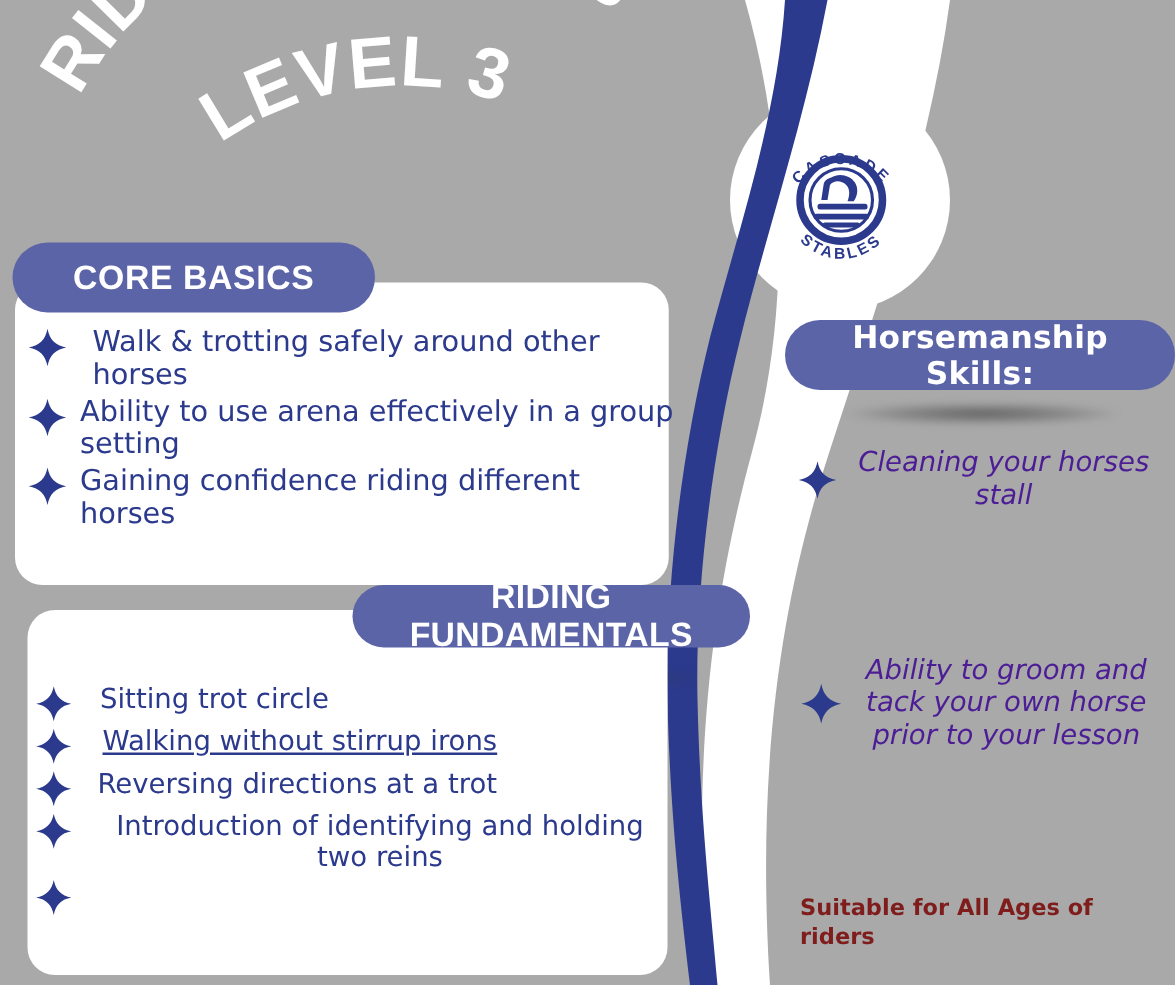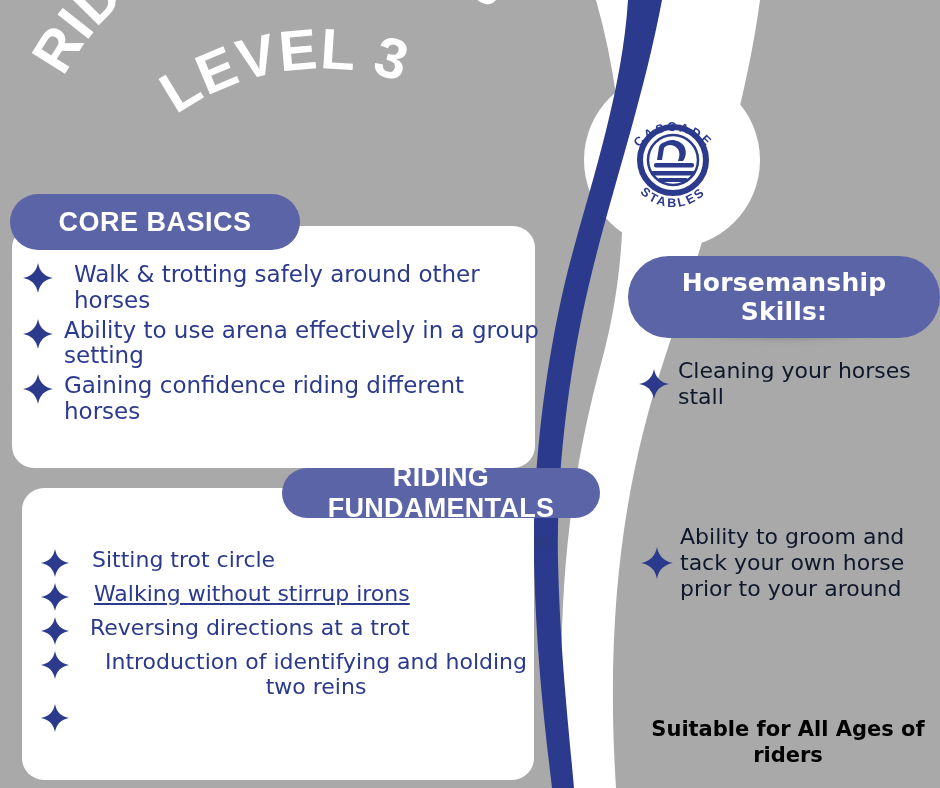--- a/index.html
+++ b/index.html
@@ -63,21 +63,21 @@
   #pill-core{
     left:10px;top:194px;width:290px;height:56px;
     font-size:27px;letter-spacing:0.5px;
   }
   #pill-riding{
     left:282px;top:468px;width:318px;height:50px;
     font-size:27px;line-height:1.16;letter-spacing:0.3px;
     flex-direction:column;
   }
   #pill-horse{
-    left:628px;top:256px;width:312px;height:82px;
+    left:628px;top:256px;width:312px;height:56px;
     font-size:25px;line-height:1.18;letter-spacing:0.2px;
     flex-direction:column;
     font-family:"DejaVu Sans", sans-serif;
   }
 
   
   .card{
     position:absolute;
     background:#ffffff;
     border-radius:22px;
@@ -116,58 +116,59 @@
   }
 
   
   #bl-core{left:22px;top:262px;width:520px;}
   #bl-core .brow{margin-bottom:4px;}
   #bl-core .btext{font-size:23px;}
   #bl-core .spark{width:32px;height:32px;margin-right:10px;}
   #bl-core .r0 .btext{padding-left:10px;}
 
   
-  #bl-riding{left:40px;top:548px;width:500px;}
+  #bl-riding{left:28px;top:548px;width:500px;}
   #bl-riding .brow{margin-bottom:4px;}
   #bl-riding .btext{font-size:22px;}
   #bl-riding .spark{width:30px;height:30px;margin-right:10px;}
   #bl-riding .r0 .btext{padding-left:12px;}
   #bl-riding .r1 .btext{padding-left:14px;text-decoration:underline;}
   #bl-riding .r2 .btext{padding-left:10px;}
   #bl-riding .r3 .btext{padding-left:12px;text-align:center;}
   #bl-riding .r4 .btext{padding-left:0px;}
 
   
   .rrow{
     position:absolute;
     display:flex;
     align-items:center;
     z-index:5;
   }
   .rtext{
-    color:#0f172a;
+    color:#4c1d95;
     font-family:"DejaVu Sans", sans-serif;
+    text-align:center;
     line-height:1.18;
     font-size:22px;
+    font-style:italic;
   }
   #rrow-1{left:638px;top:358px;width:300px;}
   #rrow-1 .spark{width:32px;height:32px;margin-right:8px;}
   #rrow-1 .rtext{width:250px;}
   #rrow-2{left:640px;top:524px;width:300px;}
   #rrow-2 .spark{width:34px;height:34px;margin-right:6px;}
   #rrow-2 .rtext{width:250px;}
 
   #footnote{
     position:absolute;
     left:640px;top:716px;width:296px;
-    color:#000000;
+    color:#7f1d1d;
     font-weight:bold;
-    font-size:21px;
+    font-size:18px;
     line-height:1.25;
-    text-align:center;
     z-index:5;
     font-family:"DejaVu Sans", sans-serif;
   }
 
   
   #logo{
     position:absolute;left:618px;top:108px;width:110px;height:104px;z-index:7;
   }
 </style>
 </head>
@@ -304,18 +305,18 @@
     <svg class="spark" viewBox="0 0 32 32">
       <path d="M16 1 C17.6 9.6 22.4 14.4 31 16 C22.4 17.6 17.6 22.4 16 31 C14.4 22.4 9.6 17.6 1 16 C9.6 14.4 14.4 9.6 16 1 Z" fill="#2b3a8c"></path>
     </svg>
     <span class="rtext">Cleaning your horses stall</span>
   </div>
 
   <div class="rrow" id="rrow-2">
     <svg class="spark" viewBox="0 0 32 32">
       <path d="M16 1 C17.6 9.6 22.4 14.4 31 16 C22.4 17.6 17.6 22.4 16 31 C14.4 22.4 9.6 17.6 1 16 C9.6 14.4 14.4 9.6 16 1 Z" fill="#2b3a8c"></path>
     </svg>
-    <span class="rtext">Ability to groom and tack your own horse prior to your around</span>
+    <span class="rtext">Ability to groom and tack your own horse prior to your lesson</span>
   </div>
 
   <div id="footnote">Suitable for All Ages of riders</div>
 
 </div>
 
 </body></html>

